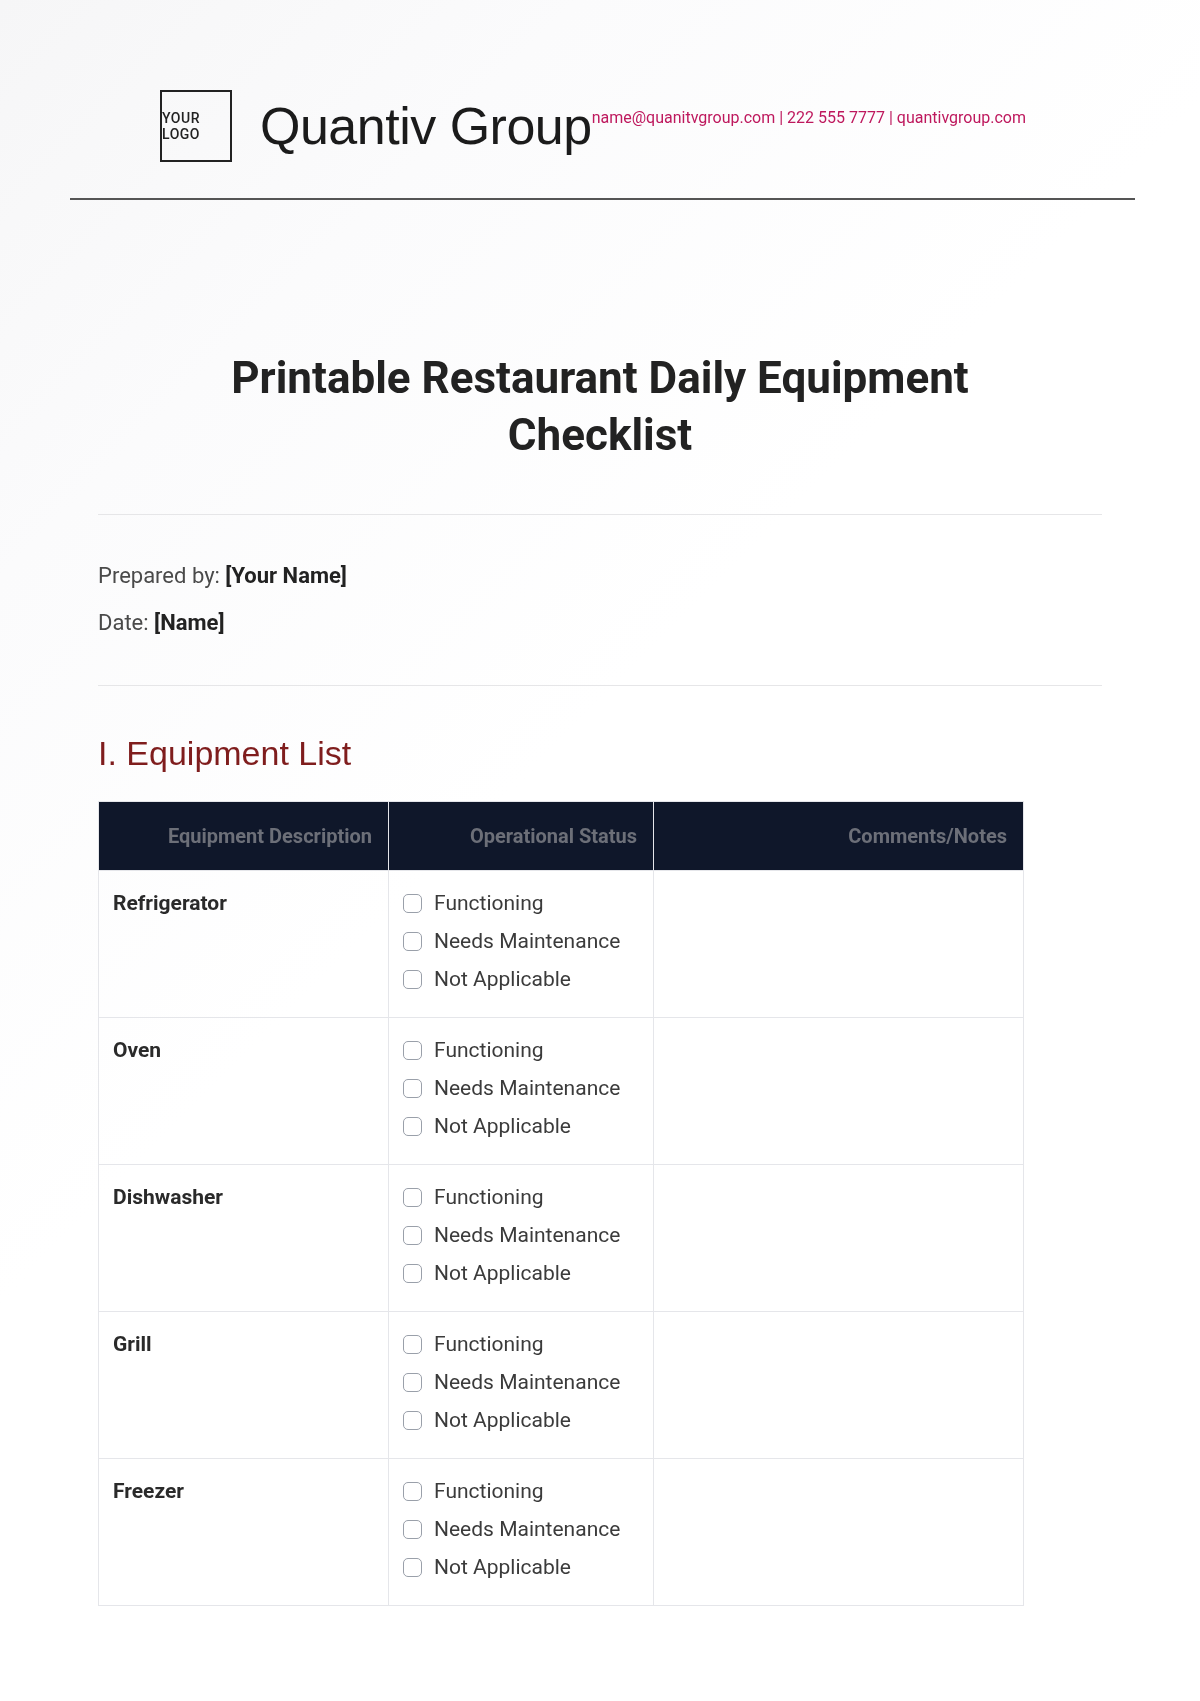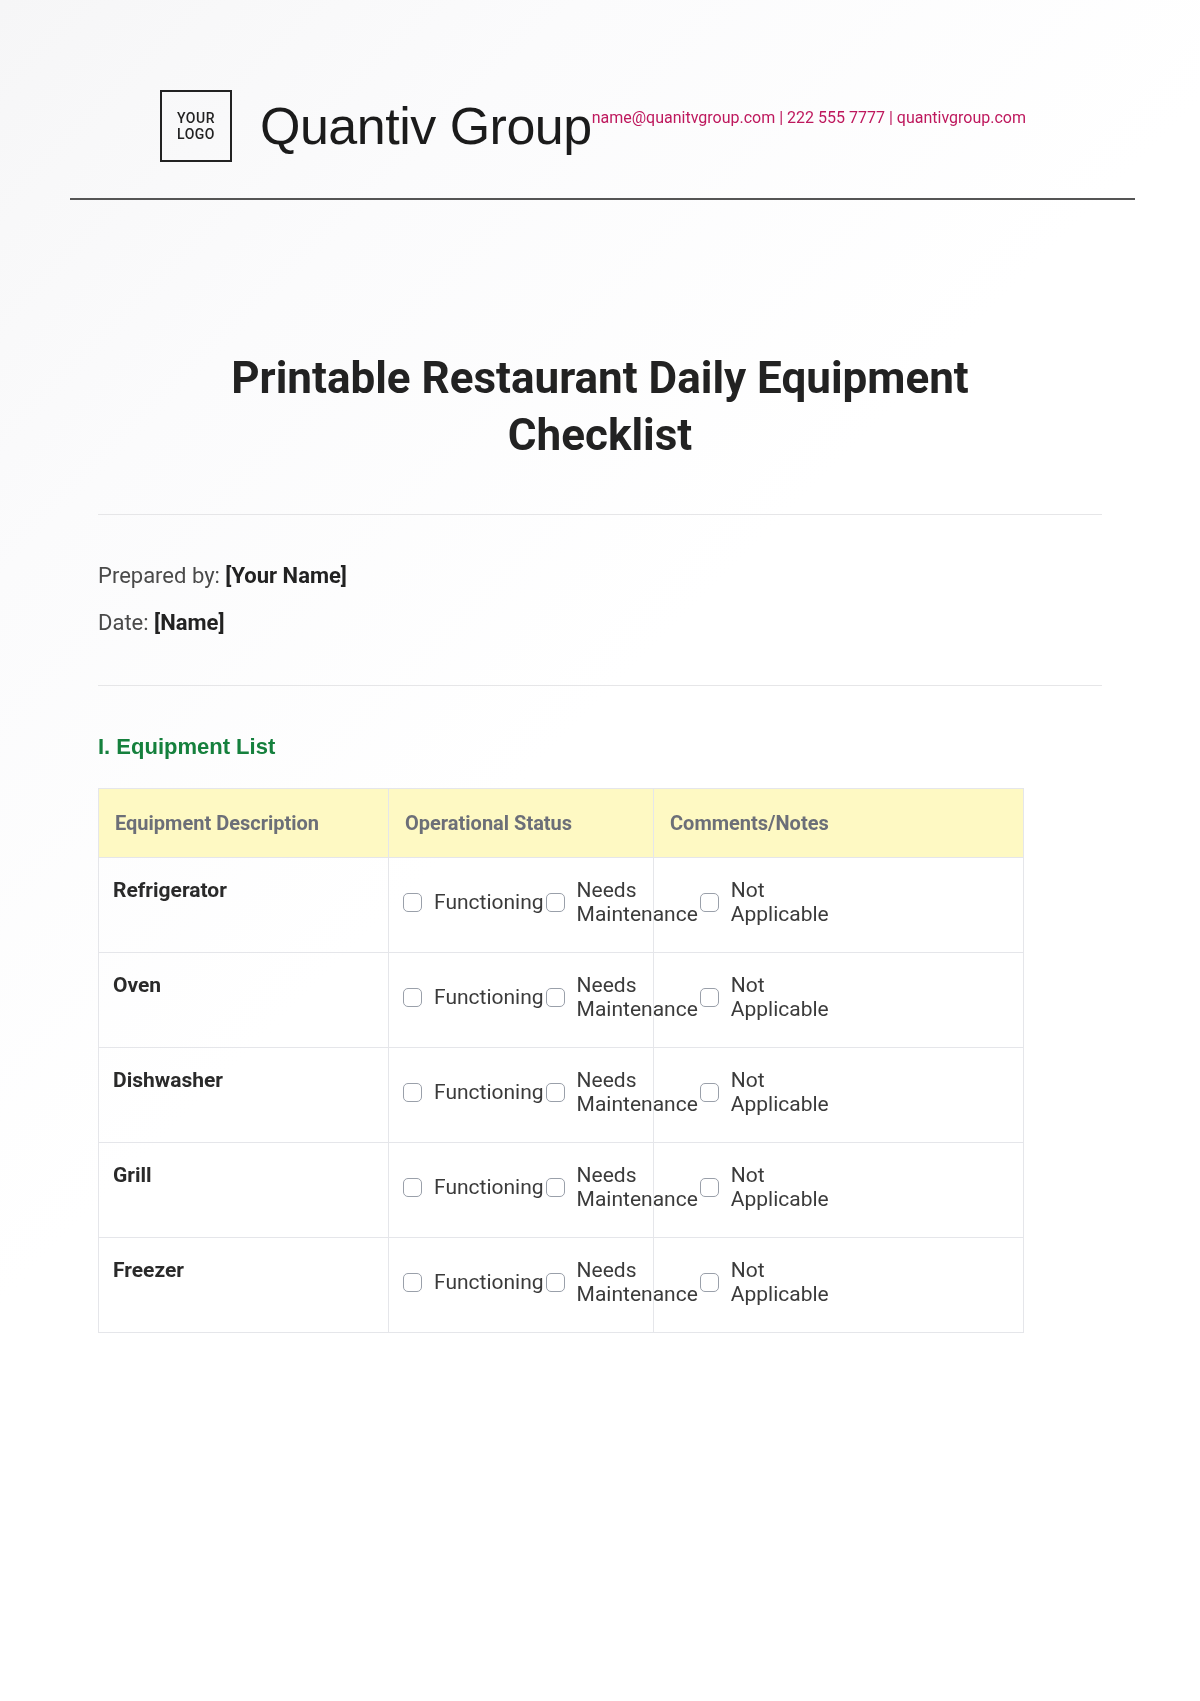--- a/index.html
+++ b/index.html
@@ -20,21 +20,20 @@
     display: flex;
     align-items: center;
     gap: 28px;
   }
   .logo-box {
     width: 72px;
     height: 72px;
     border: 2px solid #222;
     display: flex;
     align-items: center;
-    justify-content: center;
     text-align: center;
     font-size: 14px;
     line-height: 1.15;
     font-weight: 500;
     letter-spacing: 0.5px;
     color: #222;
   }
   .brand-block { display: flex; flex-direction: row; }
   .brand-name {
     font-size: 52px;
@@ -79,55 +78,55 @@
     margin: 50px 0 48px 0;
   }
   .meta-line {
     font-size: 22px;
     color: #4a4a4a;
     margin: 0 0 22px 0;
   }
   .meta-line .value-strong { font-weight: 700; color: #222; }
   .section-title {
     font-family: "Trebuchet MS", "Segoe UI", Arial, sans-serif;
-    font-size: 22px;
-    font-weight: 700;
-    color: #15803d;
+    font-size: 34px;
+    font-weight: 400;
+    color: #7f1d1d;
     margin: 44px 0 28px 0;
   }
   table.equipment {
     width: 925px;
     border-collapse: collapse;
     border: 1.5px solid #e5e6ea;
     table-layout: fixed;
   }
   table.equipment th {
-    background: #fef9c3;
+    background: #0f172a;
     color: #6c6f78;
     font-weight: 700;
     font-size: 20px;
     padding: 22px 16px;
-    text-align: left;
+    text-align: right;
     border: 1.5px solid #e5e6ea;
   }
   table.equipment td {
     border: 1.5px solid #e5e6ea;
     padding: 16px 14px 26px 14px;
     vertical-align: top;
     font-size: 21px;
   }
   table.equipment td.eq-name {
     font-weight: 700;
     color: #2a2a2a;
     padding-top: 20px;
   }
   .col-desc { width: 290px; }
   .col-status { width: 265px; }
   .col-notes { width: 370px; }
-  .status-list { display: flex; flex-direction: row; gap: 2px; padding-top: 4px; }
+  .status-list { display: flex; flex-direction: column; gap: 14px; padding-top: 4px; }
   .check-row { display: flex; align-items: center; gap: 12px; color: #3b3b3b; }
   .chk {
     width: 19px; height: 19px;
     border: 1.8px solid #9aa0aa;
     border-radius: 5px;
     flex: 0 0 auto;
     background: #fff;
   }
 </style>
 </head>

